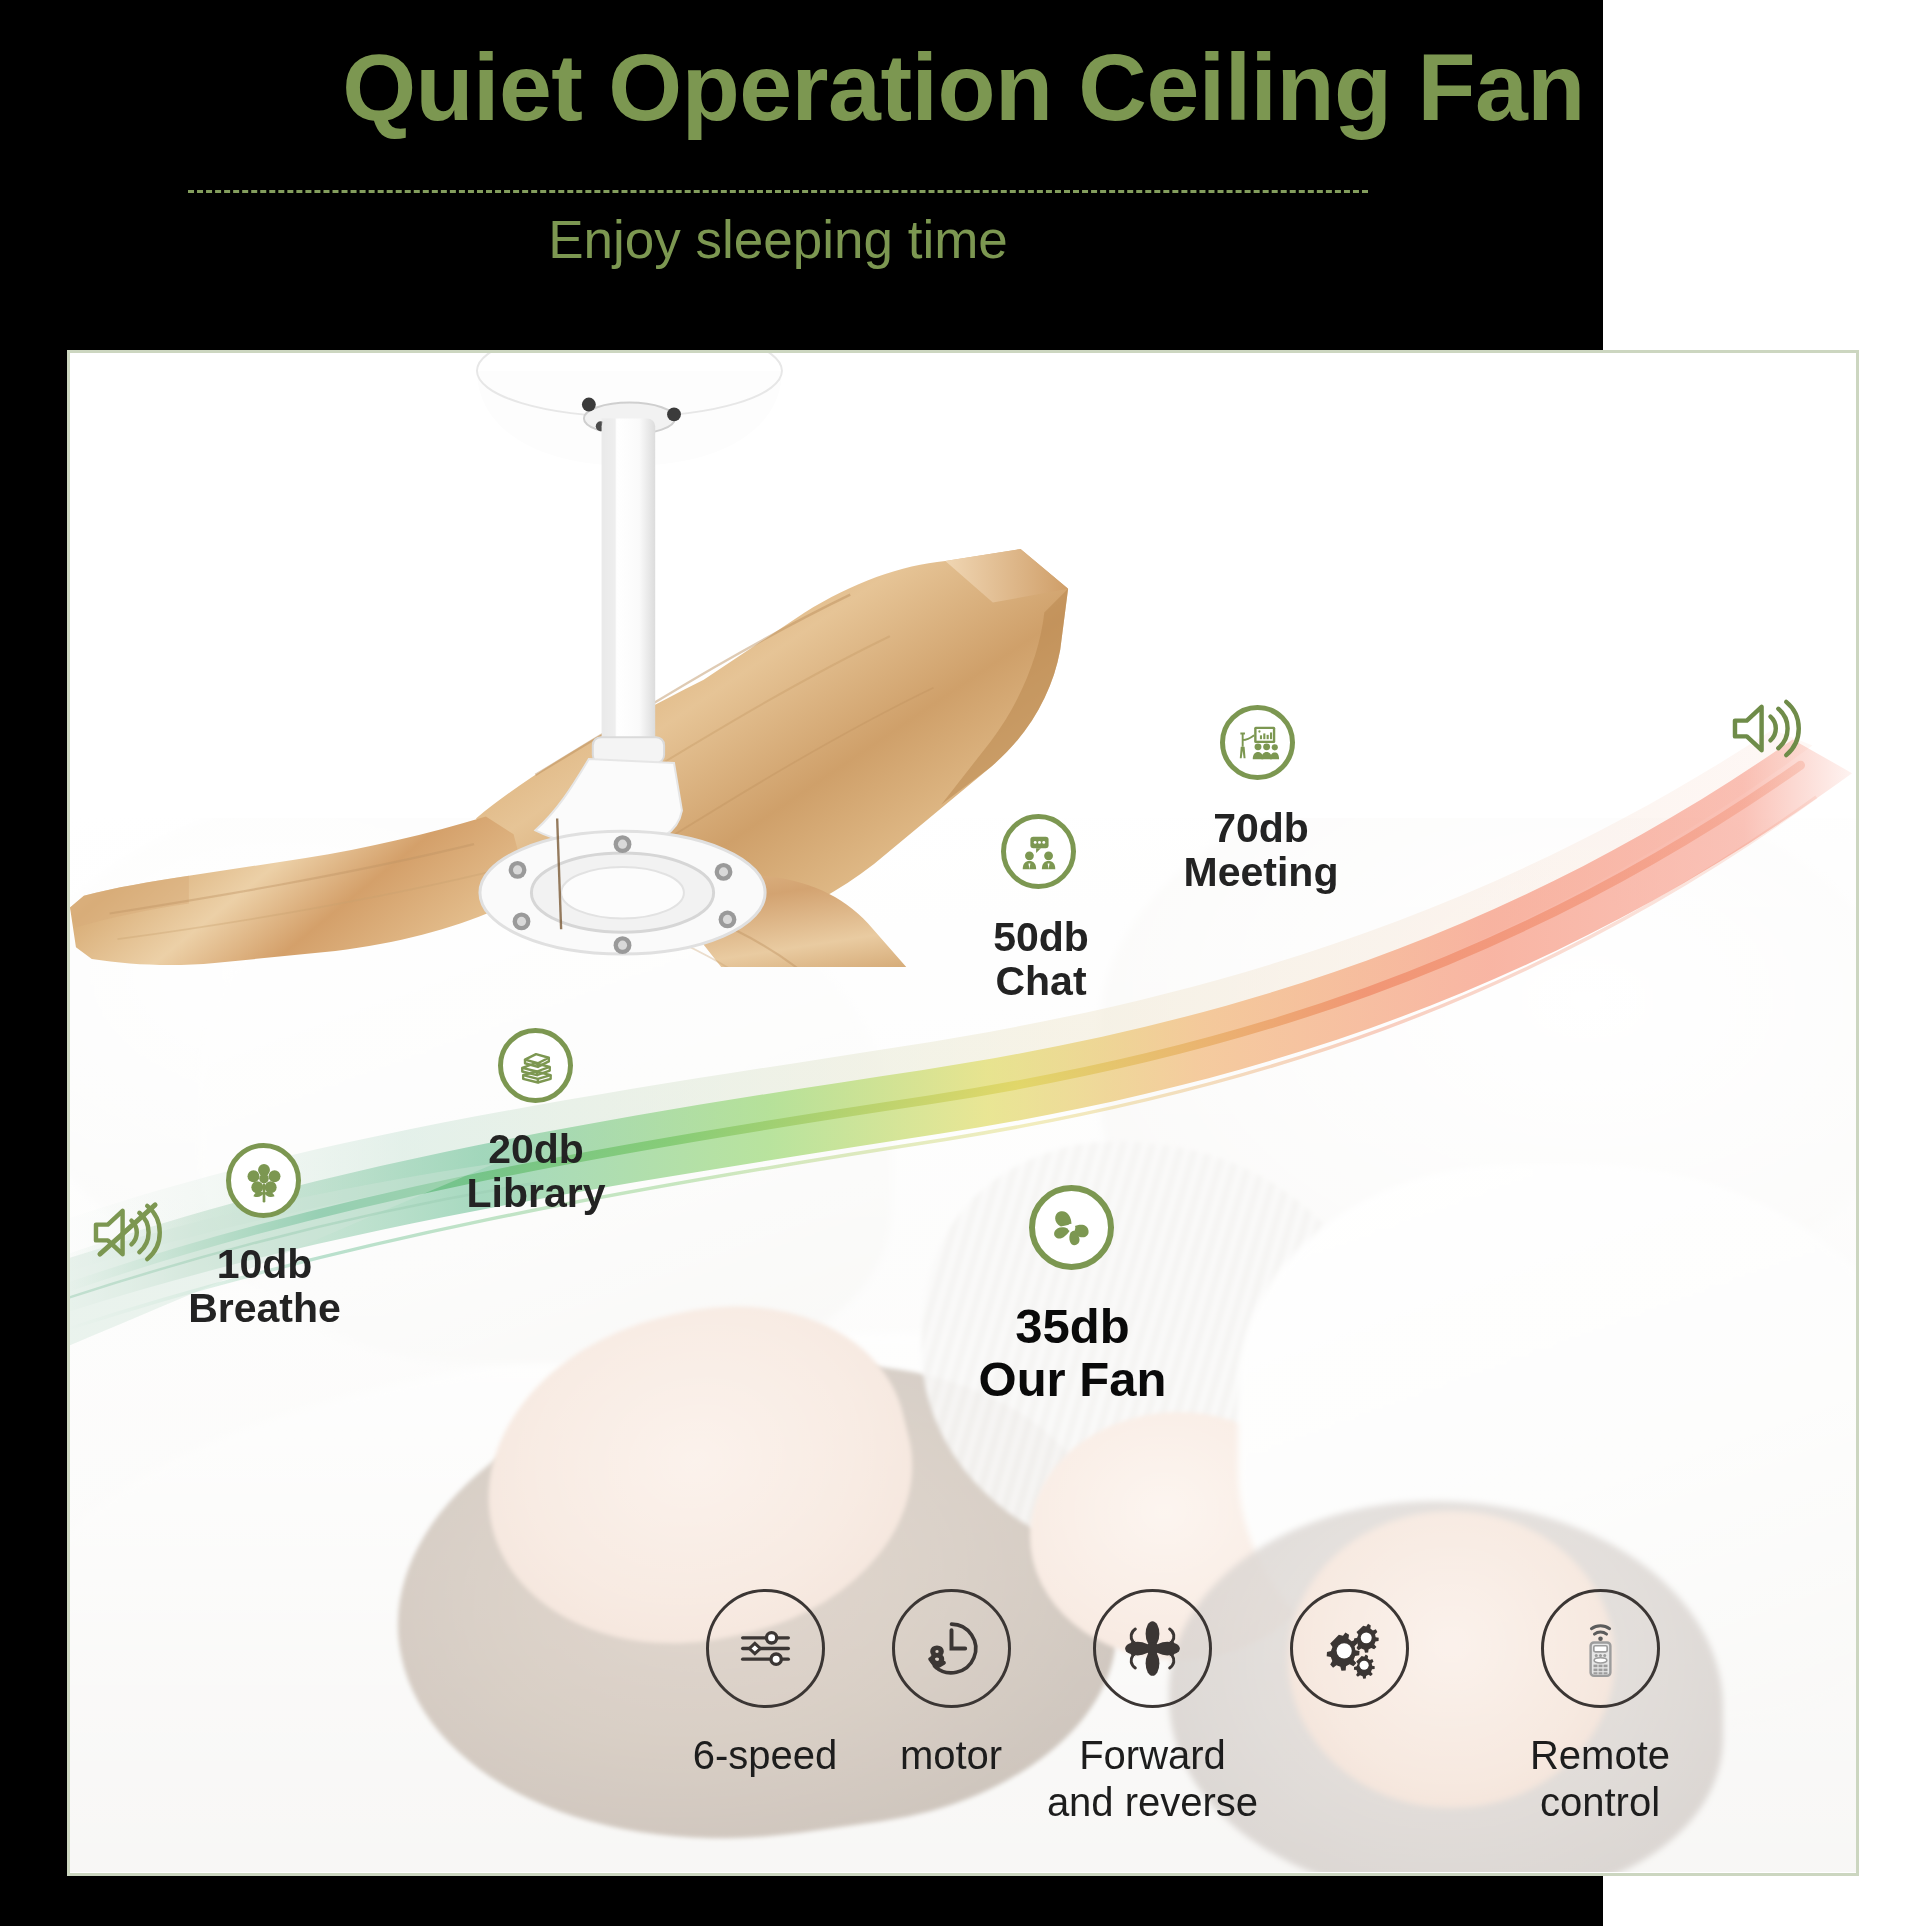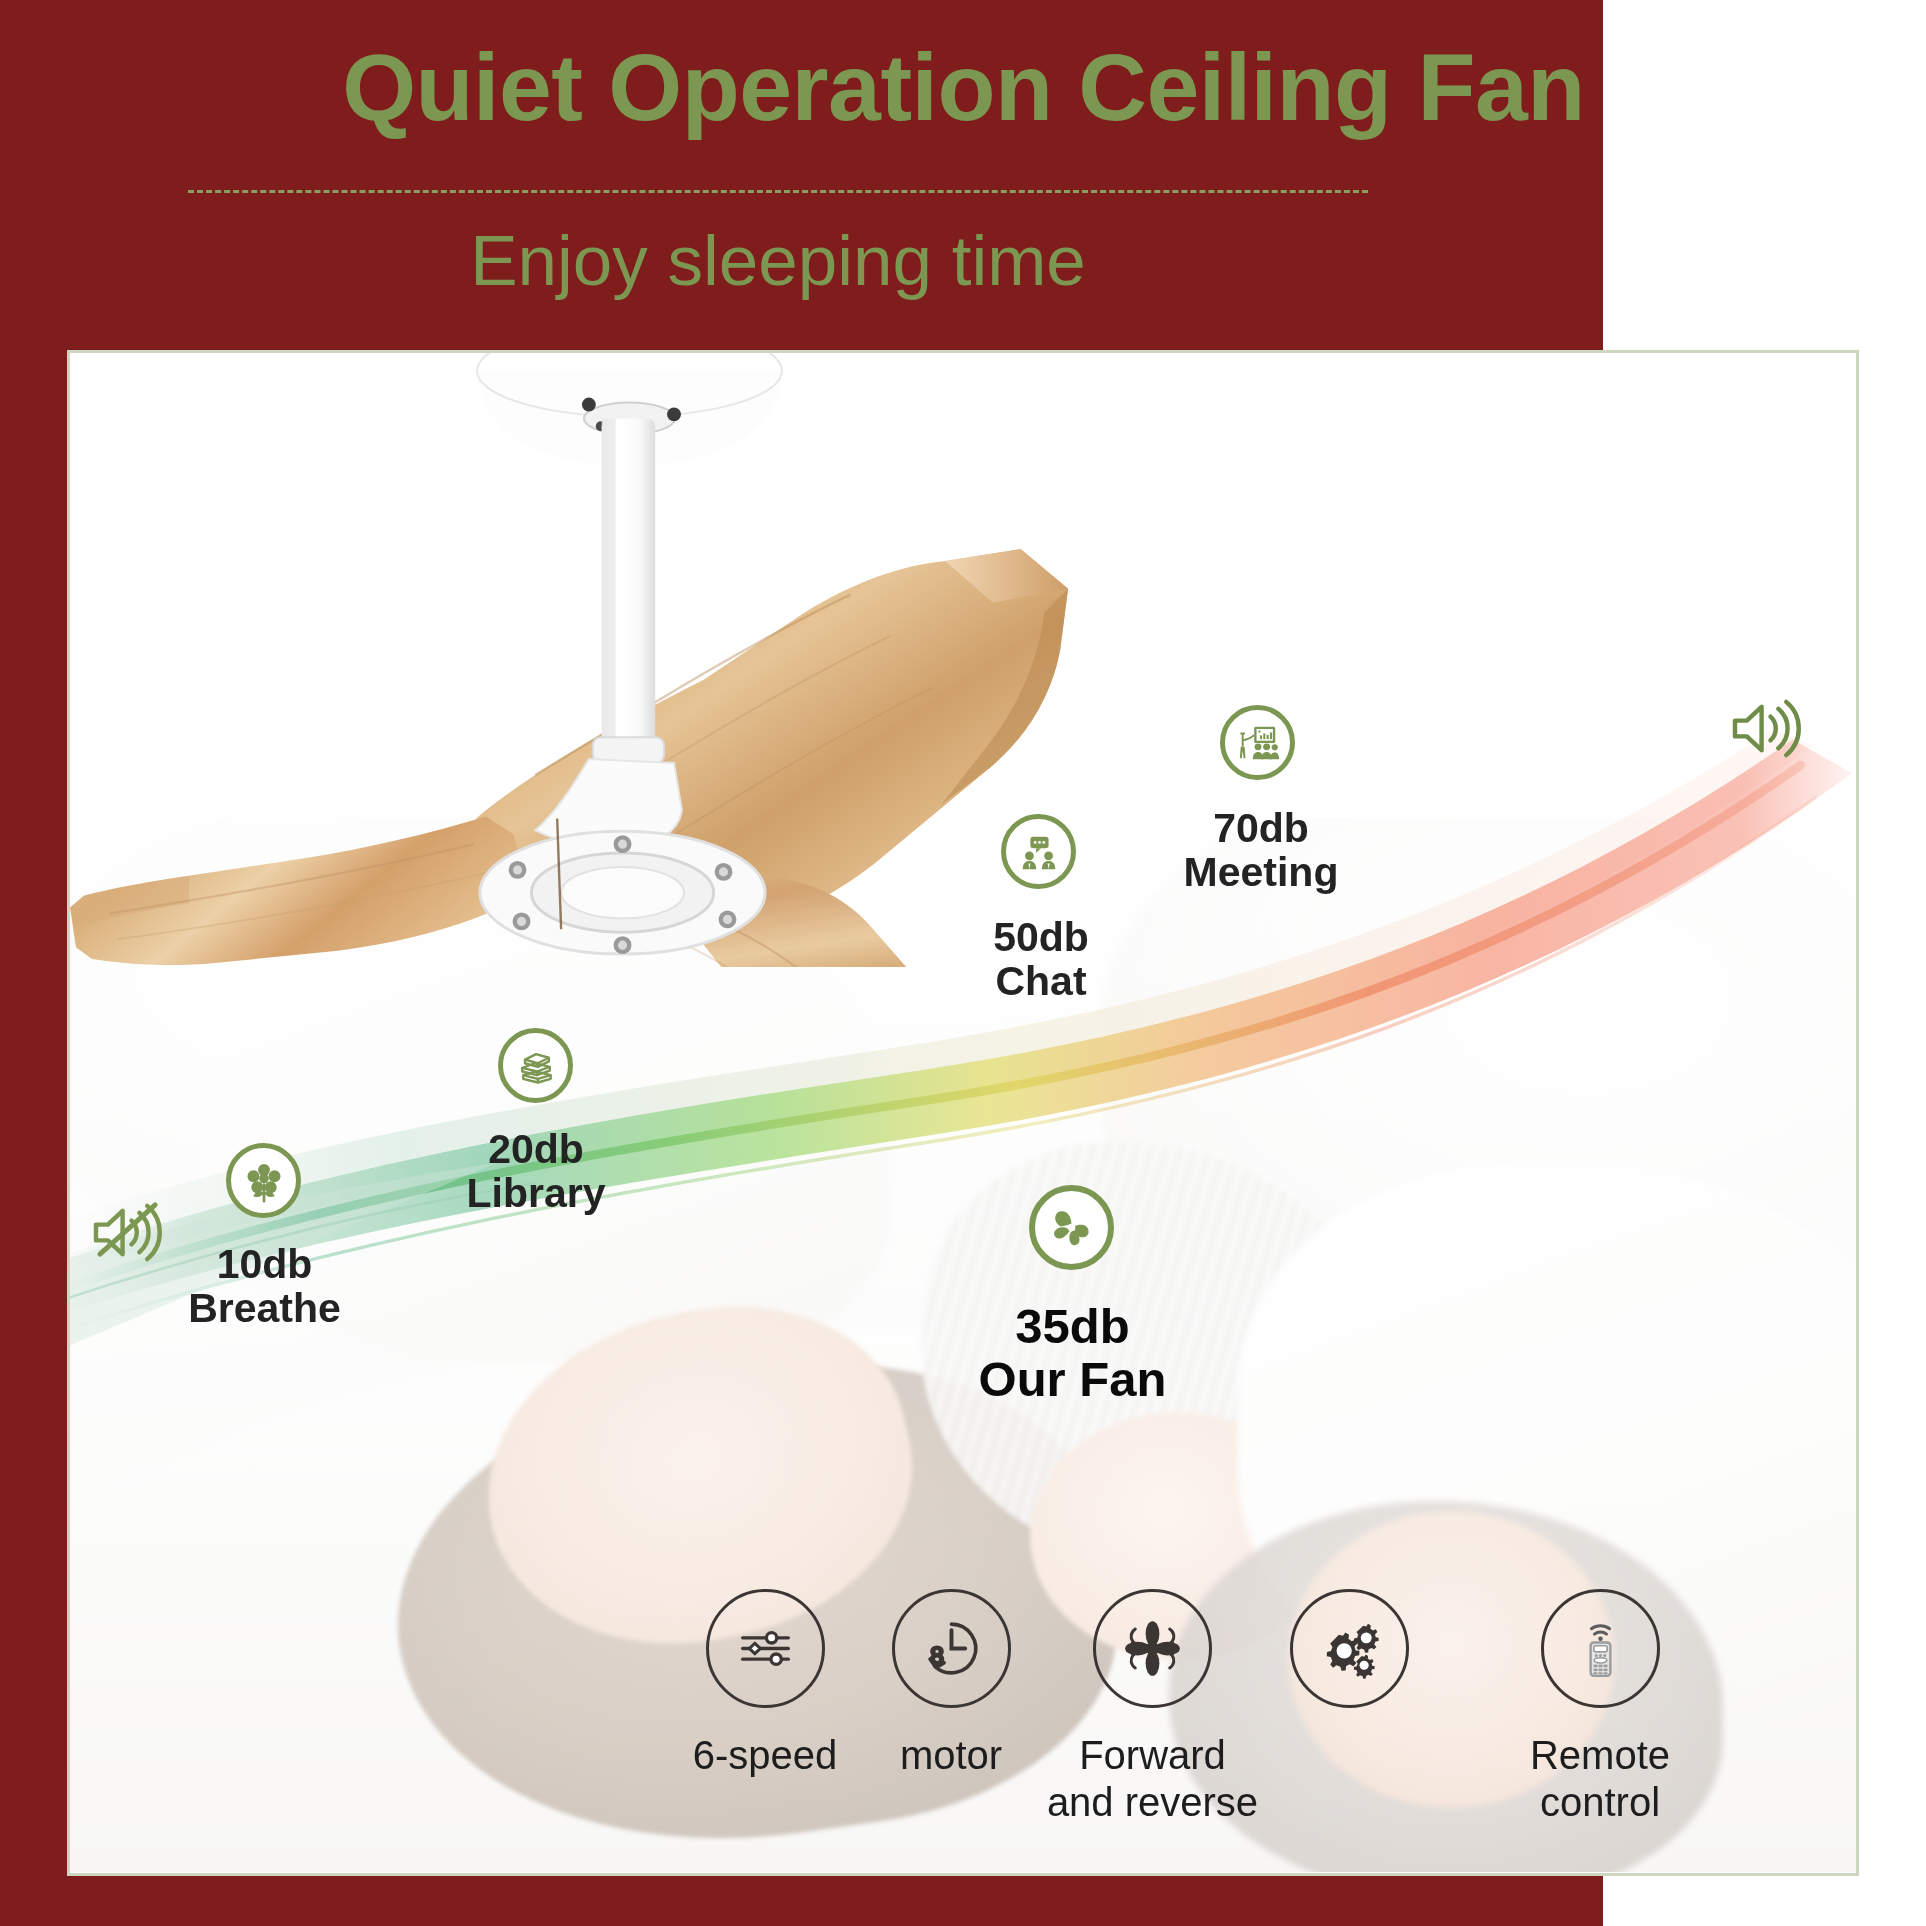--- a/index.html
+++ b/index.html
@@ -1,33 +1,33 @@
 <!DOCTYPE html>
 <html><head>
 <meta charset="utf-8">
 <style>
   html,body{margin:0;padding:0;background:#ffffff;}
   body{width:1927px;height:1927px;overflow:hidden;
        font-family:"Liberation Sans","DejaVu Sans",sans-serif;}
 
-  #stage{position:relative;width:1603px;height:1927px;background:#7f1d1d;}
+  #stage{position:relative;width:1603px;height:1927px;background:#000000;}
 
   
   #title{
     position:absolute;left:0;top:38px;width:1927px;text-align:center;
     font-size:95px;font-weight:bold;color:#7c9751;letter-spacing:-0.5px;
     line-height:1.05;white-space:nowrap;
   }
   #divider{
     position:absolute;left:188px;top:190px;width:1180px;height:0;
     border-top:3px dashed #8ba663;opacity:.95;
   }
   #subtitle{
-    position:absolute;left:188px;top:220px;width:1180px;text-align:center;
-    font-size:71px;color:#7c9751;line-height:1.15;white-space:nowrap;
+    position:absolute;left:188px;top:210px;width:1180px;text-align:center;
+    font-size:53px;color:#7c9751;line-height:1.15;white-space:nowrap;
   }
 
   
   #panel{
     position:absolute;left:67px;top:350px;width:1792px;height:1526px;
     border:3px solid #ccd6c0;background:#ffffff;overflow:hidden;
     box-sizing:border-box;
   }
 
   

